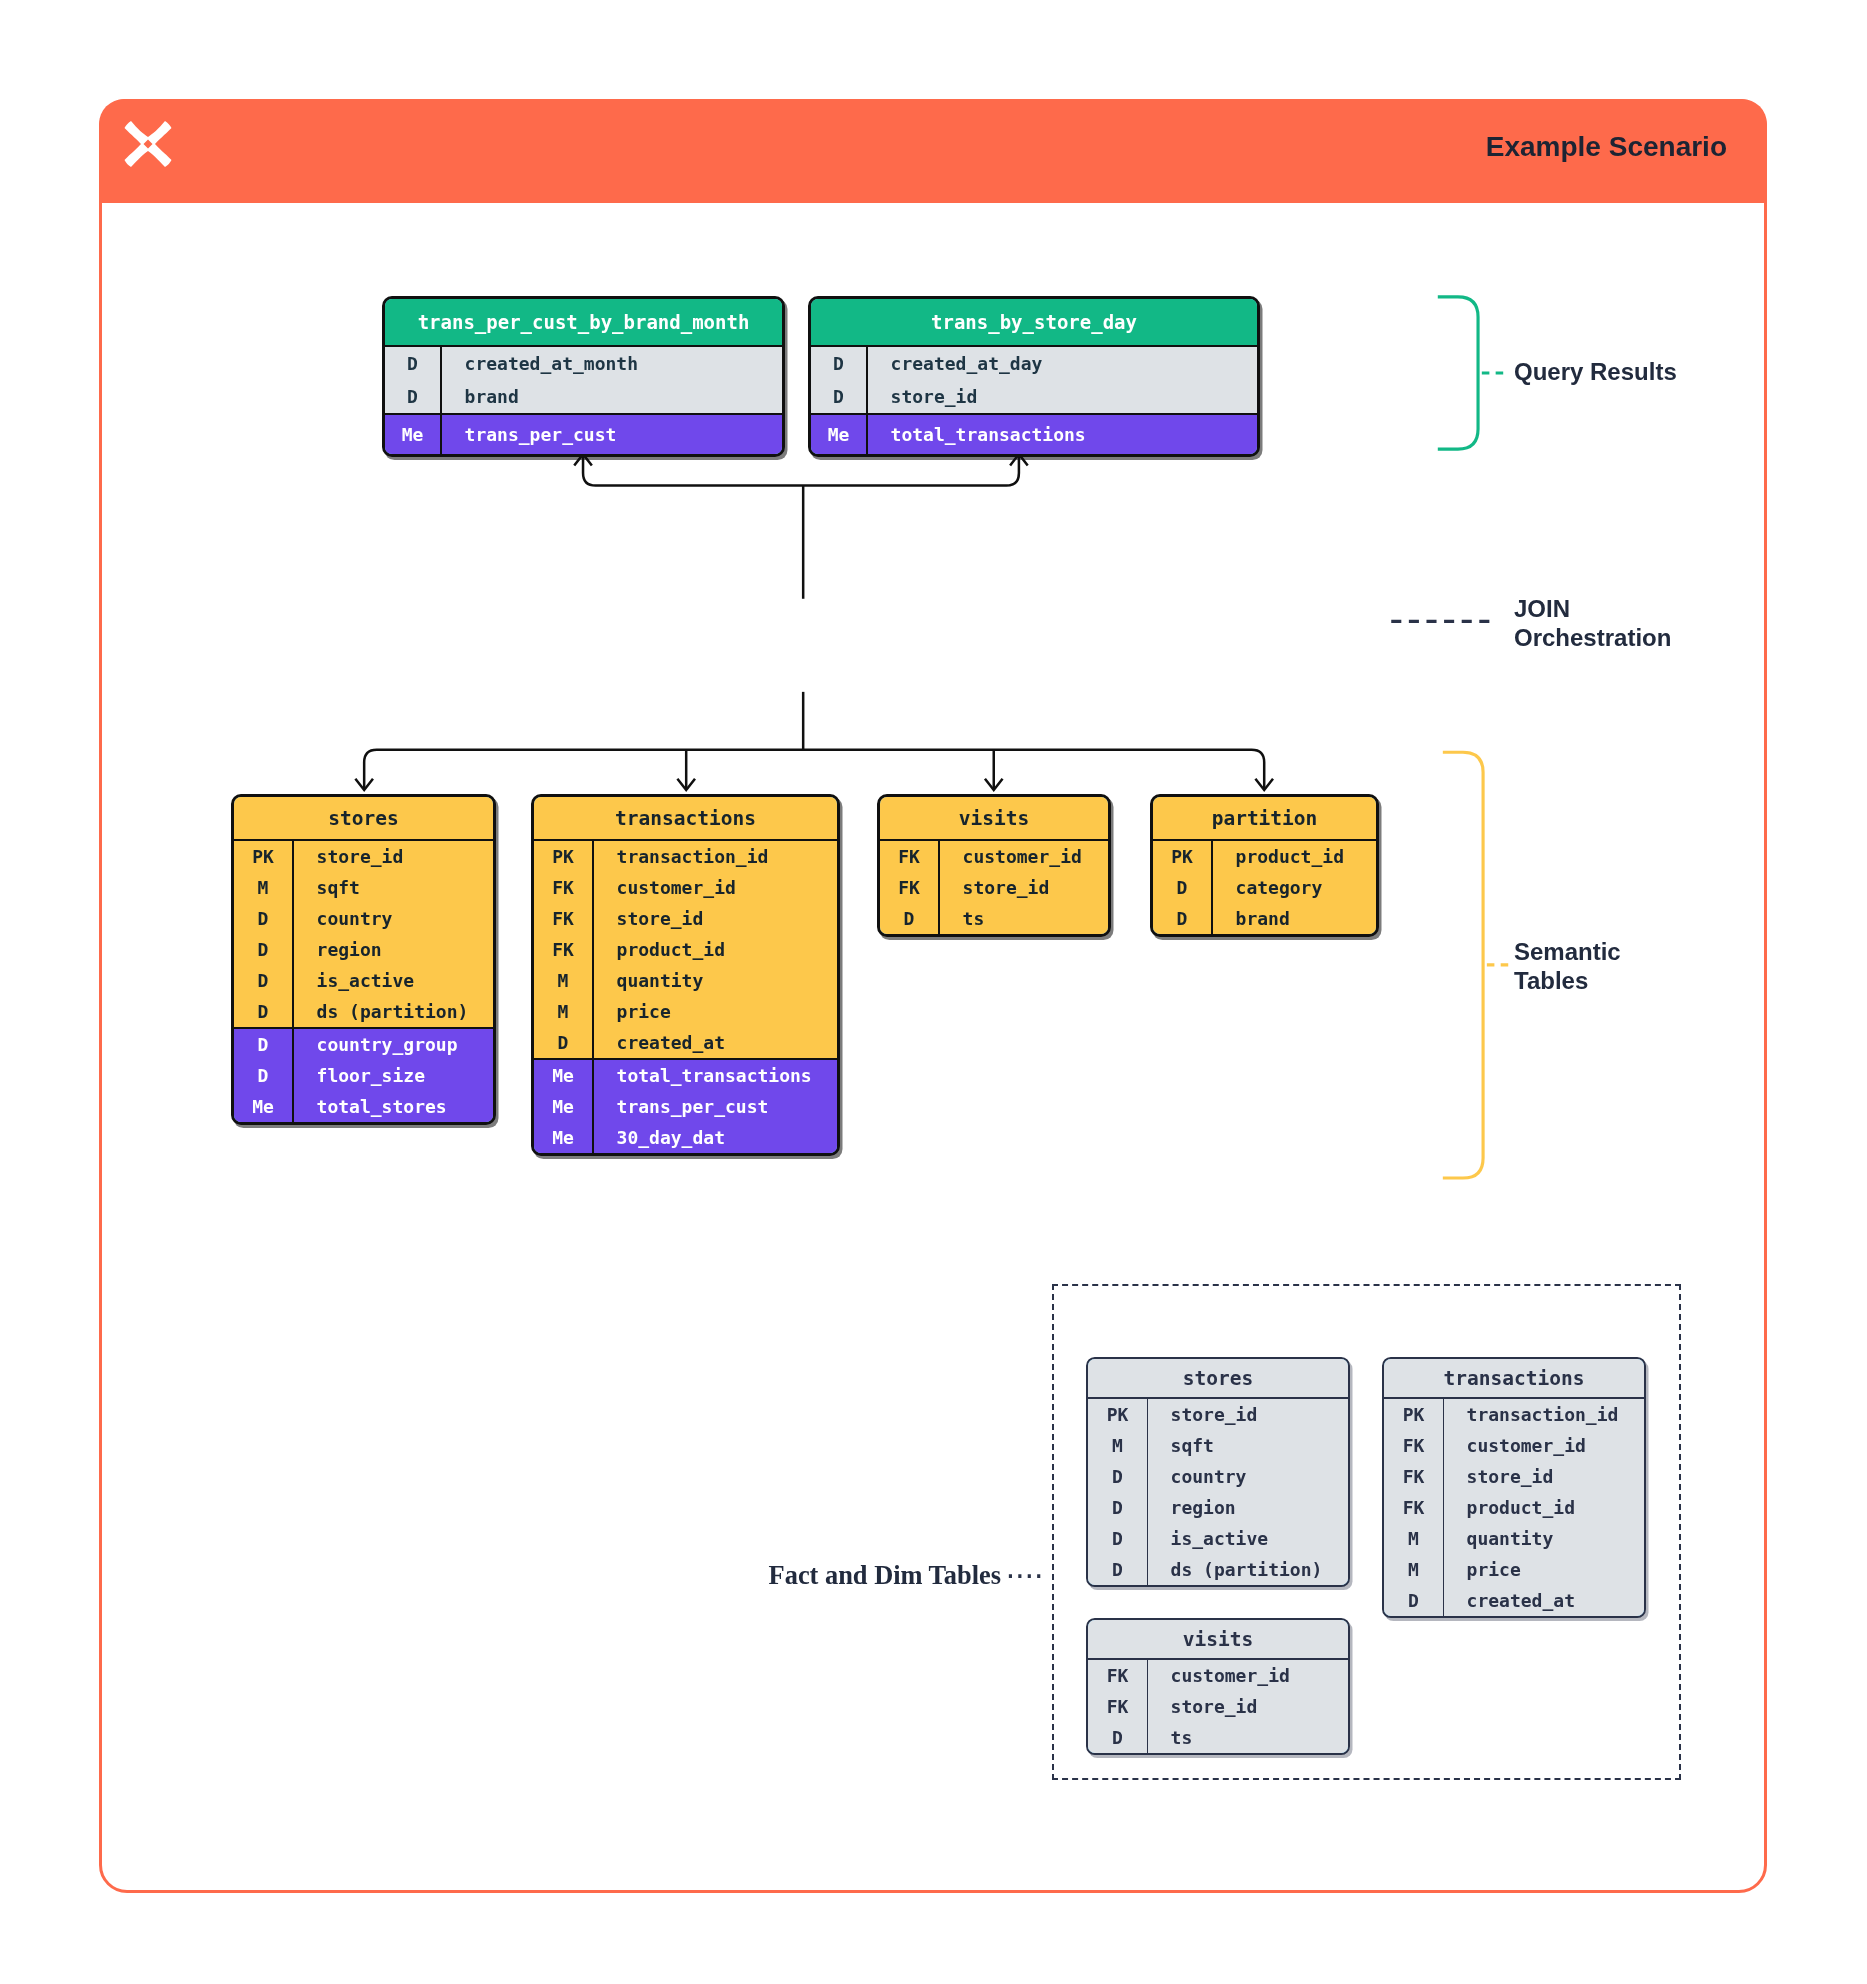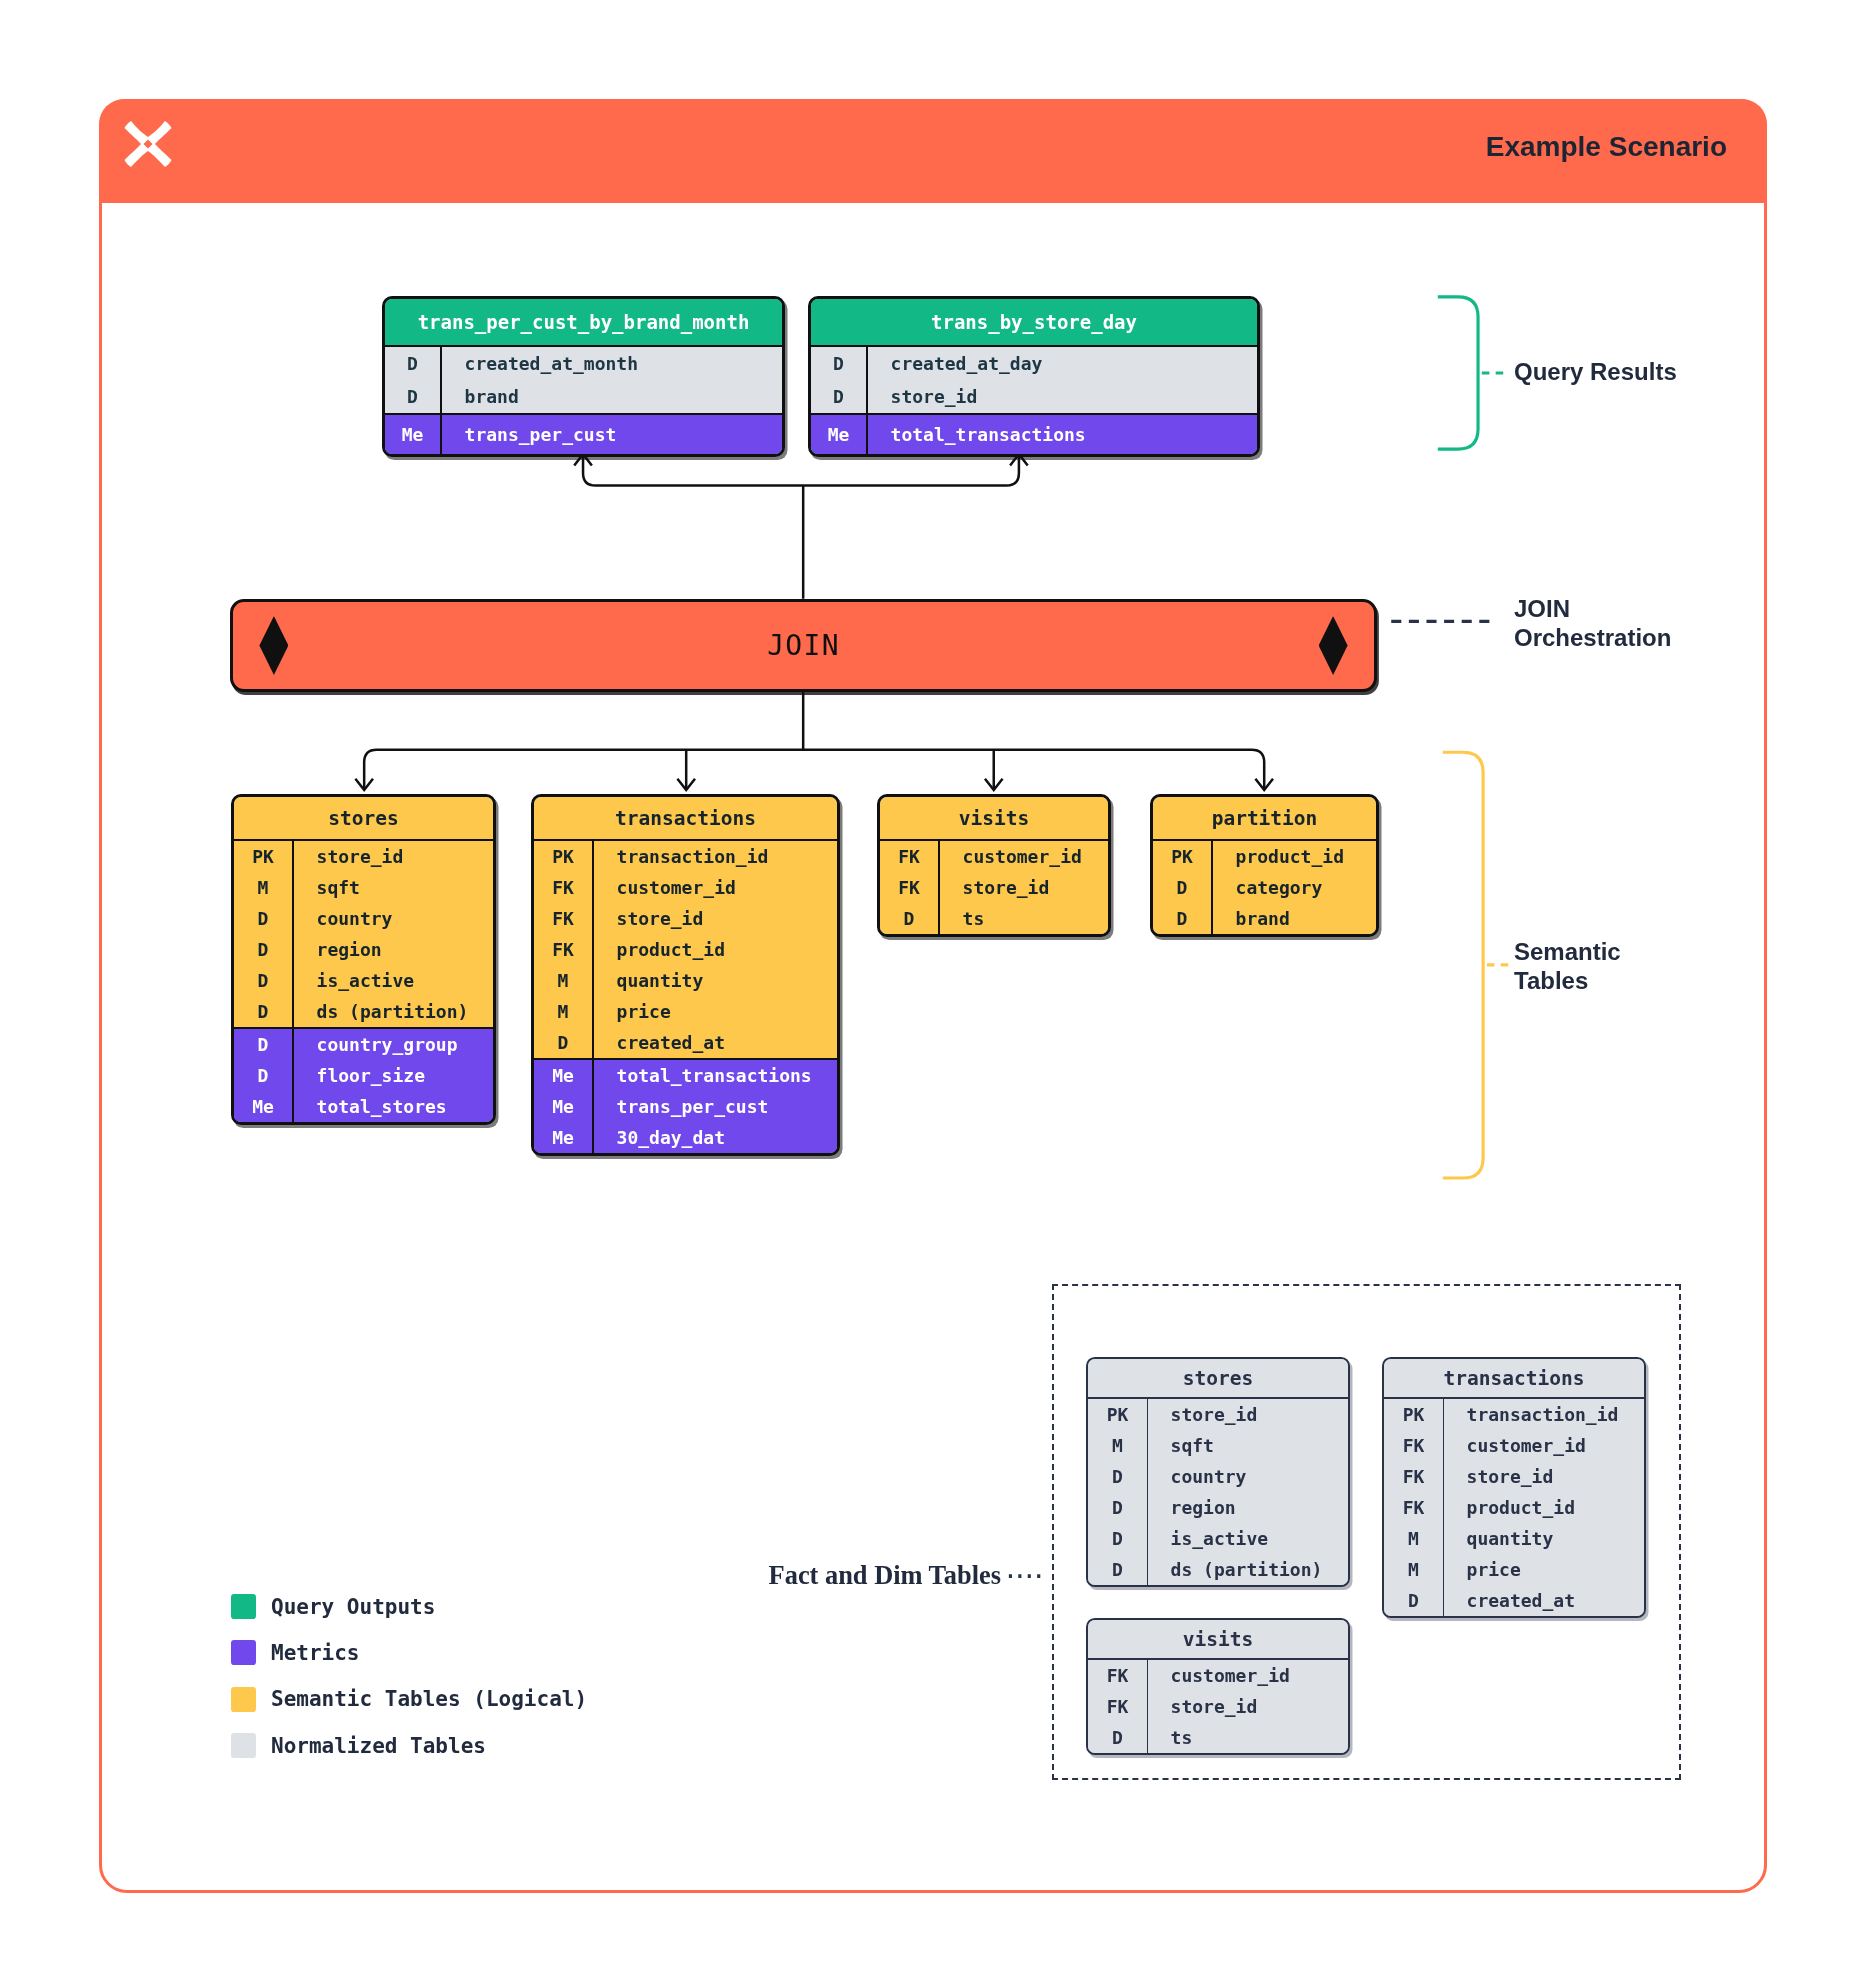--- a/index.html
+++ b/index.html
@@ -175,25 +175,20 @@
   </div>
       </div>
     <div class="mets">
         <div class="trow">
     <span class="ttype">Me</span>
     <span class="tfield">total_transactions</span>
   </div>
       </div>
   </div>
 
-  <div class="join-bar">
-    <span class="diamond left"></span>
-    <span>JOIN</span>
-    <span class="diamond right"></span>
-  </div>
 
   <div class="tbl stable" style="left:231px;top:794px;width:265px">
     <div class="thead">stores</div>
     <div class="cols">
         <div class="trow">
     <span class="ttype">PK</span>
     <span class="tfield">store_id</span>
   </div>
         <div class="trow">
     <span class="ttype">M</span>
@@ -400,33 +395,15 @@
     <span class="ttype">FK</span>
     <span class="tfield">store_id</span>
   </div>
         <div class="trow">
     <span class="ttype">D</span>
     <span class="tfield">ts</span>
   </div>
       </div>
   </div>
 
-  <div class="legend">
-      <div class="legend-item">
-    <span class="swatch" style="background: rgb(18, 184, 134);"></span>
-    <span class="legend-label">Query Outputs</span>
-  </div>
-      <div class="legend-item">
-    <span class="swatch" style="background: rgb(112, 72, 235);"></span>
-    <span class="legend-label">Metrics</span>
-  </div>
-      <div class="legend-item">
-    <span class="swatch" style="background: rgb(253, 200, 75);"></span>
-    <span class="legend-label">Semantic Tables (Logical)</span>
-  </div>
-      <div class="legend-item">
-    <span class="swatch" style="background: rgb(222, 226, 230);"></span>
-    <span class="legend-label">Normalized Tables</span>
-  </div>
-    </div>
 
 </div>
 
 
 </body></html>

